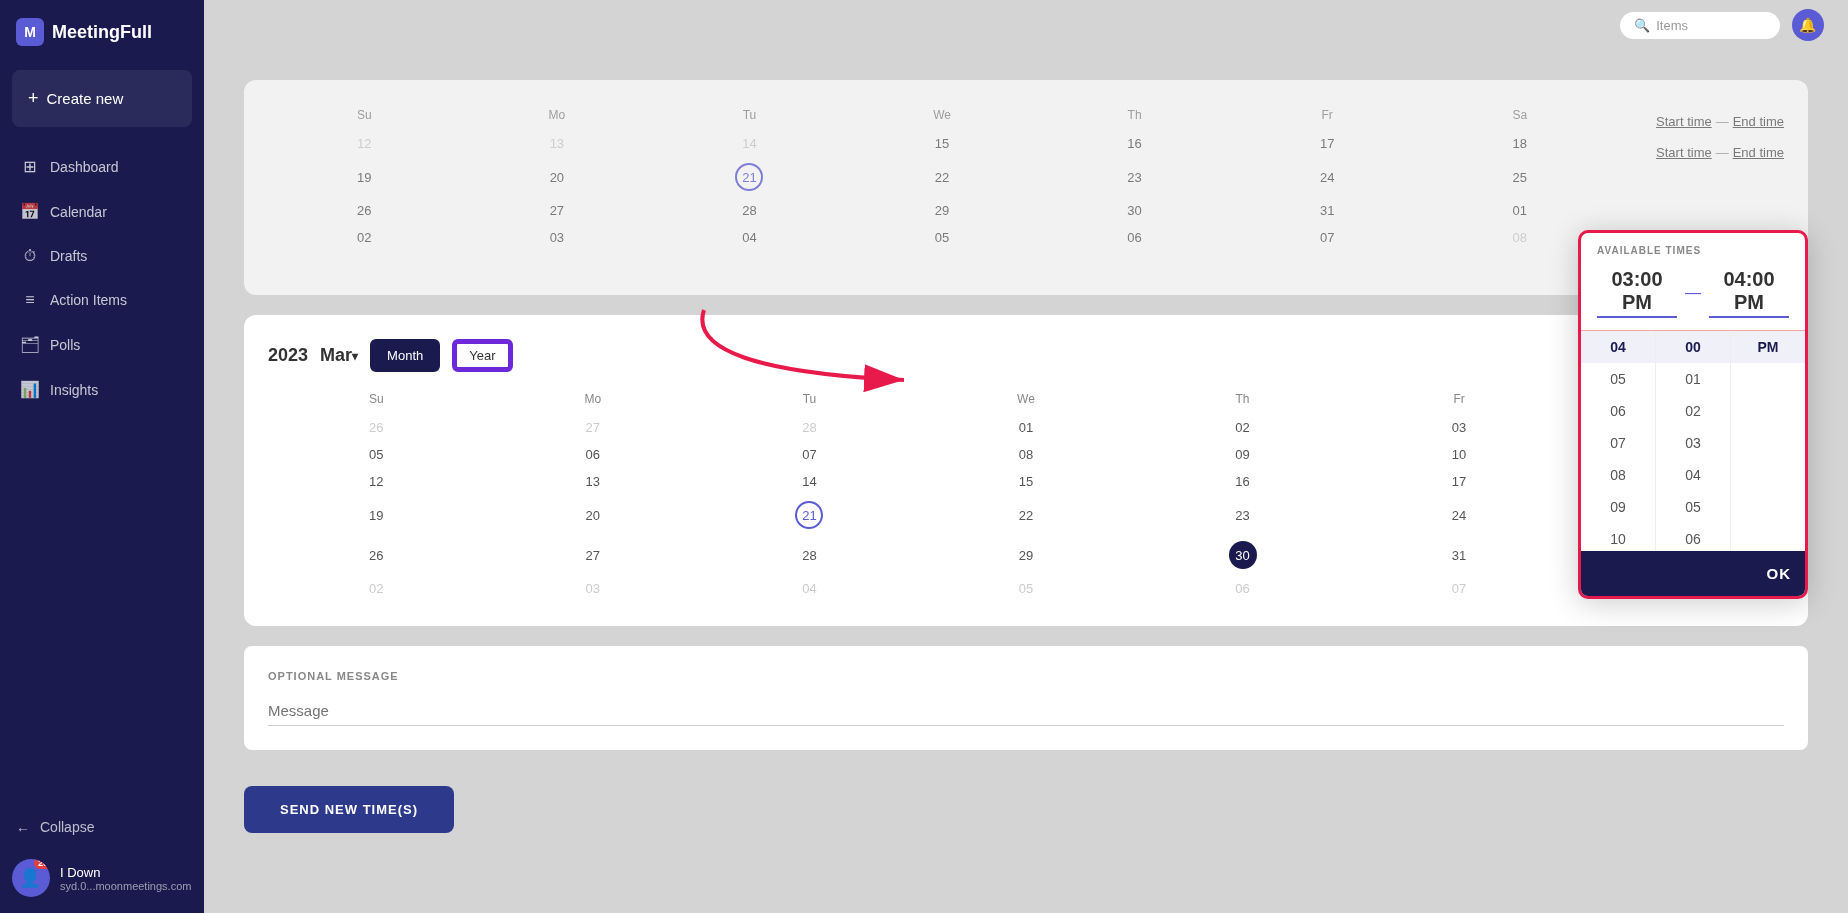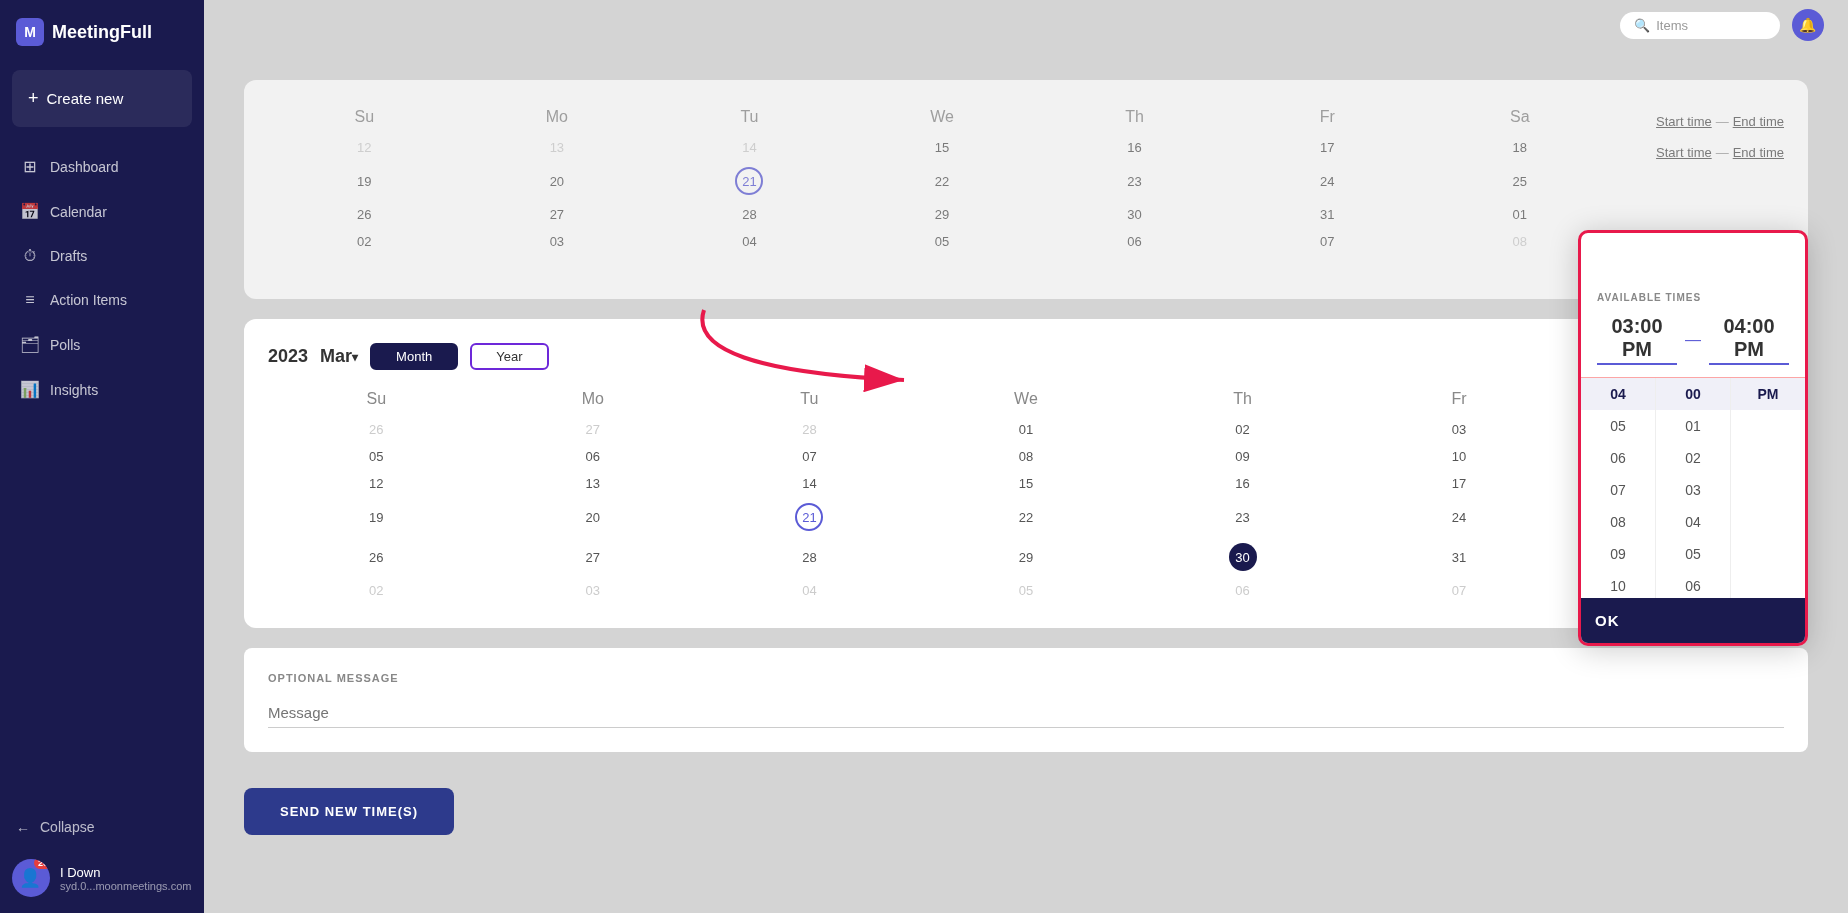--- a/index.html
+++ b/index.html
@@ -198,41 +198,41 @@
     .time-dash { color: #999; }
     .cal-year { font-size: 18px; font-weight: 600; color: #333; }
     .cal-month-select {
       font-size: 18px;
       font-weight: 600;
       color: #333;
       display: flex;
       align-items: center;
     }
     .month-year-btn {
-      padding: 4px 24px;
+      padding: 4px 12px;
       border-radius: 6px;
       font-size: 13px;
       font-weight: 500;
       cursor: pointer;
-      border: 2px solid #6d28d9;
+      border: 5px solid #6d28d9;
     }
     .month-year-btn.active {
       background: #1a1a4e;
       color: white;
       border-color: #1a1a4e;
     }
     .month-year-btn.inactive {
       background: white;
       color: #333;
     }
 
     .cal-table { width: 100%; border-collapse: collapse; }
     .cal-table th {
       text-align: center;
-      font-size: 16px;
+      font-size: 12px;
       color: #888;
       font-weight: 500;
       padding: 4px 0 8px 0;
       width: 40px;
     }
     .cal-table td {
       text-align: center;
       padding: 6px 0;
       font-size: 13px;
       color: #555;
@@ -282,21 +282,20 @@
       z-index: 100;
       overflow: hidden;
     }
     .time-picker-header {
       padding: 12px 16px 8px 16px;
       font-size: 10px;
       font-weight: 700;
       color: #888;
       letter-spacing: 1px;
       text-transform: uppercase;
-      margin-top: 47px;
     }
     .time-picker-display {
       padding: 4px 16px 12px 16px;
       display: flex;
       align-items: center;
       gap: 8px;
       border-bottom: 1px solid #fca5a5;
     }
     .time-display-val {
       font-size: 20px;
@@ -331,21 +330,21 @@
       cursor: pointer;
     }
     .time-col-item.selected {
       background: #f0f0f8;
       color: #1a1a4e;
       font-weight: 600;
     }
     .time-picker-ok {
       background: #1a1a4e;
       color: white;
-      text-align: left;
+      text-align: right;
       padding: 14px;
       font-size: 15px;
       font-weight: 600;
       cursor: pointer;
       letter-spacing: 1px;
     }
 
     
     .arrow-annotation {
       position: absolute;

